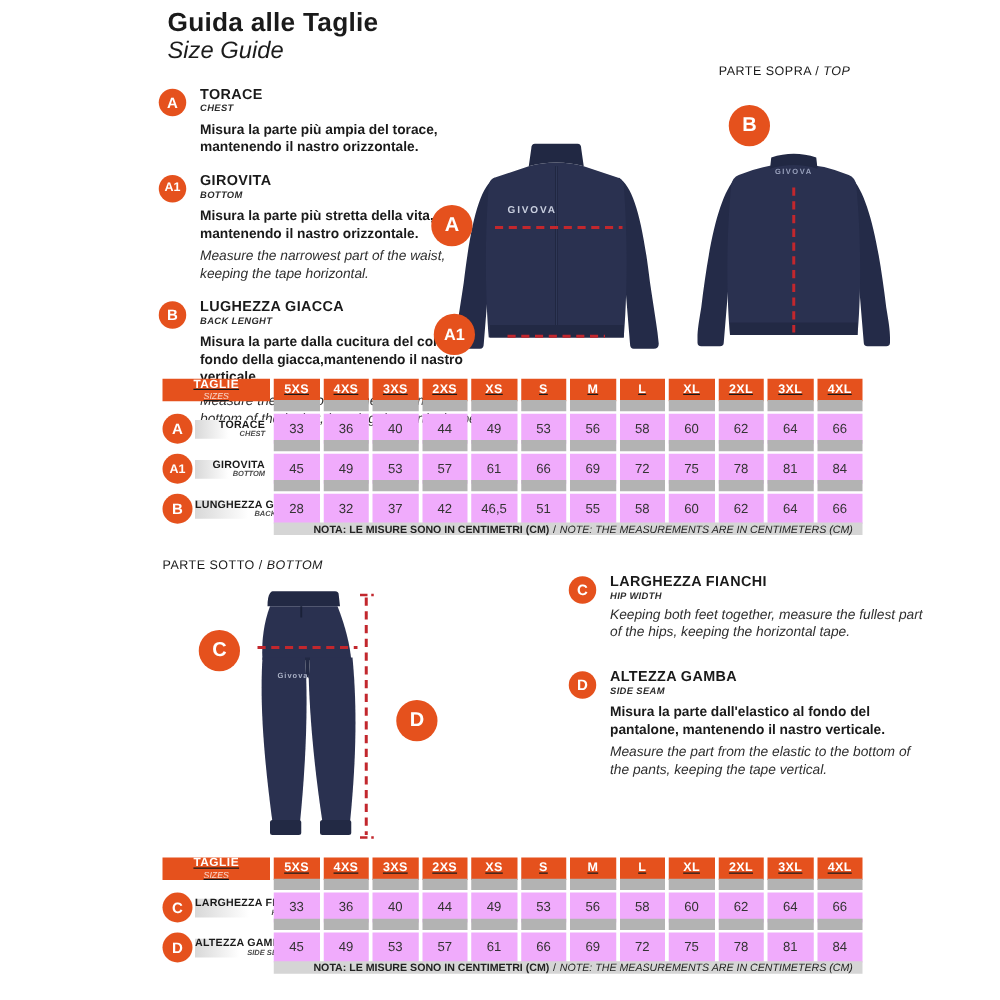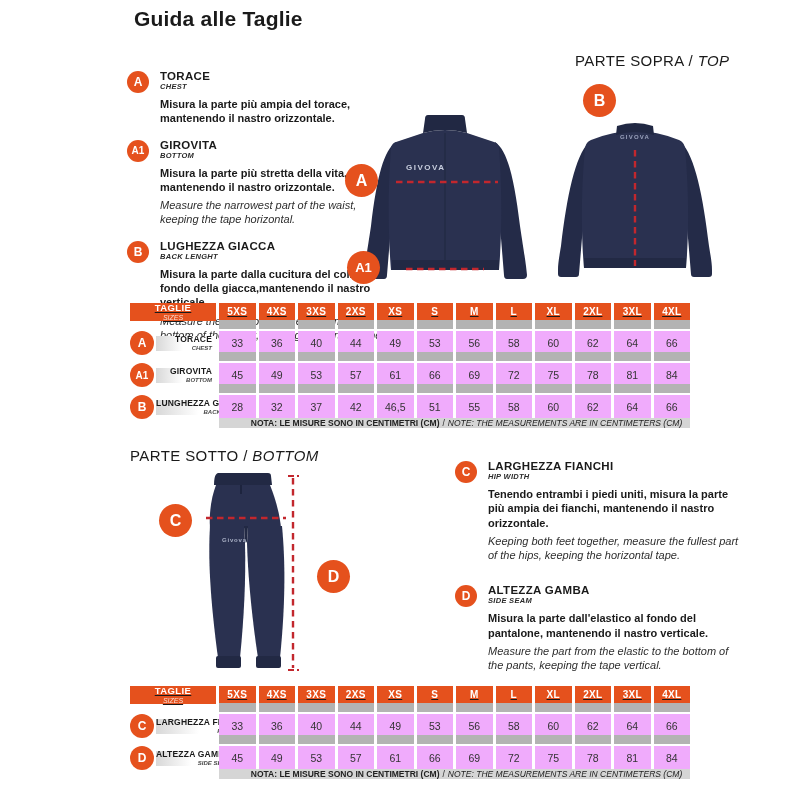--- a/index.html
+++ b/index.html
@@ -3,21 +3,21 @@
 <meta charset="utf-8">
 <style>
   html,body{margin:0;padding:0;background:#fff;}
   .page{position:relative;width:800px;height:800px;background:#ffffff;overflow:hidden;
         font-family:"Liberation Sans", sans-serif;color:#1a1a1a;}
   
   .title-wrap{position:absolute;left:134px;top:8px;line-height:1.05;}
   .title-it{font-size:21px;font-weight:bold;letter-spacing:.2px;}
   .title-en{font-size:19px;font-style:italic;color:#1c1c1c;margin-top:1px;}
   
-  .sec-label{position:absolute;font-size:15px;letter-spacing:.4px;color:#1a1a1a;white-space:nowrap;}
+  .sec-label{position:absolute;font-size:10px;letter-spacing:.4px;color:#1a1a1a;white-space:nowrap;}
   .sec-label em{font-style:italic;}
   .sec-top{left:575px;top:52px;}
   .sec-bottom{left:130px;top:447px;}
   
   .measures-col{position:absolute;display:flex;flex-direction:column;gap:13px;}
   .m-top{left:127px;top:70px;width:265px;}
   .m-right{left:455px;top:460px;width:290px;gap:22px;}
   .measure{display:flex;align-items:flex-start;}
   .badge{background:#e5511d;color:#fff;border-radius:50%;display:flex;align-items:center;justify-content:center;
          font-weight:bold;flex:none;}
@@ -64,20 +64,21 @@
   .note-sep{margin:0 3px;}
   .note-en{font-style:italic;}
 </style>
 </head>
 <body>
 
 <div class="page">
 
   <div class="title-wrap">
     <div class="title-it">Guida alle Taglie</div>
+    <div class="title-en">Size Guide</div>
   </div>
 
   <div class="sec-label sec-top">
     <span>PARTE SOPRA</span>
     <span>/</span>
     <em>TOP</em>
   </div>
 
   <div class="measures-col m-top">
     <div class="measure">
@@ -296,21 +297,20 @@
 
   <div class="badge fig-badge" style="left:159px;top:504px;">C</div>
   <div class="badge fig-badge" style="left:317px;top:560px;">D</div>
 
   <div class="measures-col m-right">
     <div class="measure">
       <span class="badge m-badge">C</span>
       <div class="m-body">
         <div class="m-name">LARGHEZZA FIANCHI</div>
         <div class="m-sub">HIP WIDTH</div>
-        <p class="m-desc-it">Tenendo entrambi i piedi uniti, misura la parte più ampia dei fianchi, mantenendo il nastro orizzontale.</p>
         <p class="m-desc-en">Keeping both feet together, measure the fullest part of the hips, keeping the horizontal tape.</p>
       </div>
     </div>
     <div class="measure">
       <span class="badge m-badge">D</span>
       <div class="m-body">
         <div class="m-name">ALTEZZA GAMBA</div>
         <div class="m-sub">SIDE SEAM</div>
         <p class="m-desc-it">Misura la parte dall'elastico al fondo del pantalone, mantenendo il nastro verticale.</p>
         <p class="m-desc-en">Measure the part from the elastic to the bottom of the pants, keeping the tape vertical.</p>

